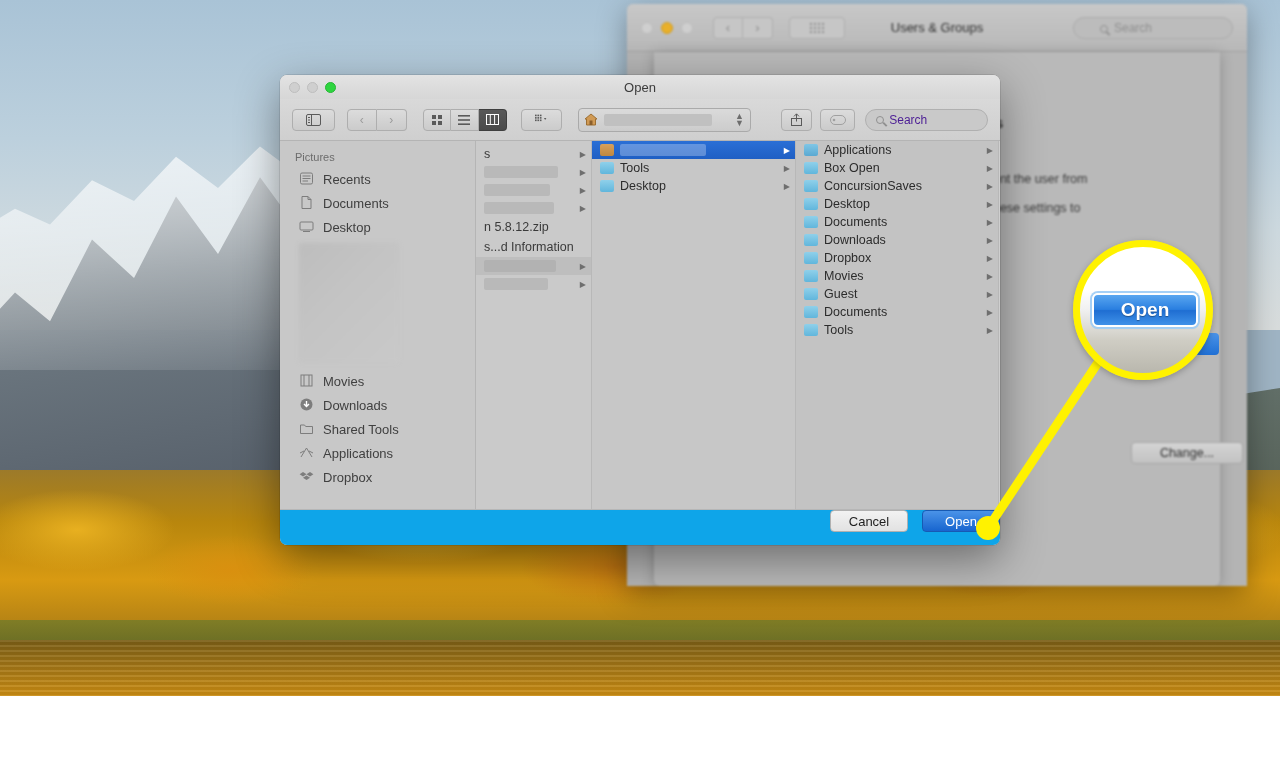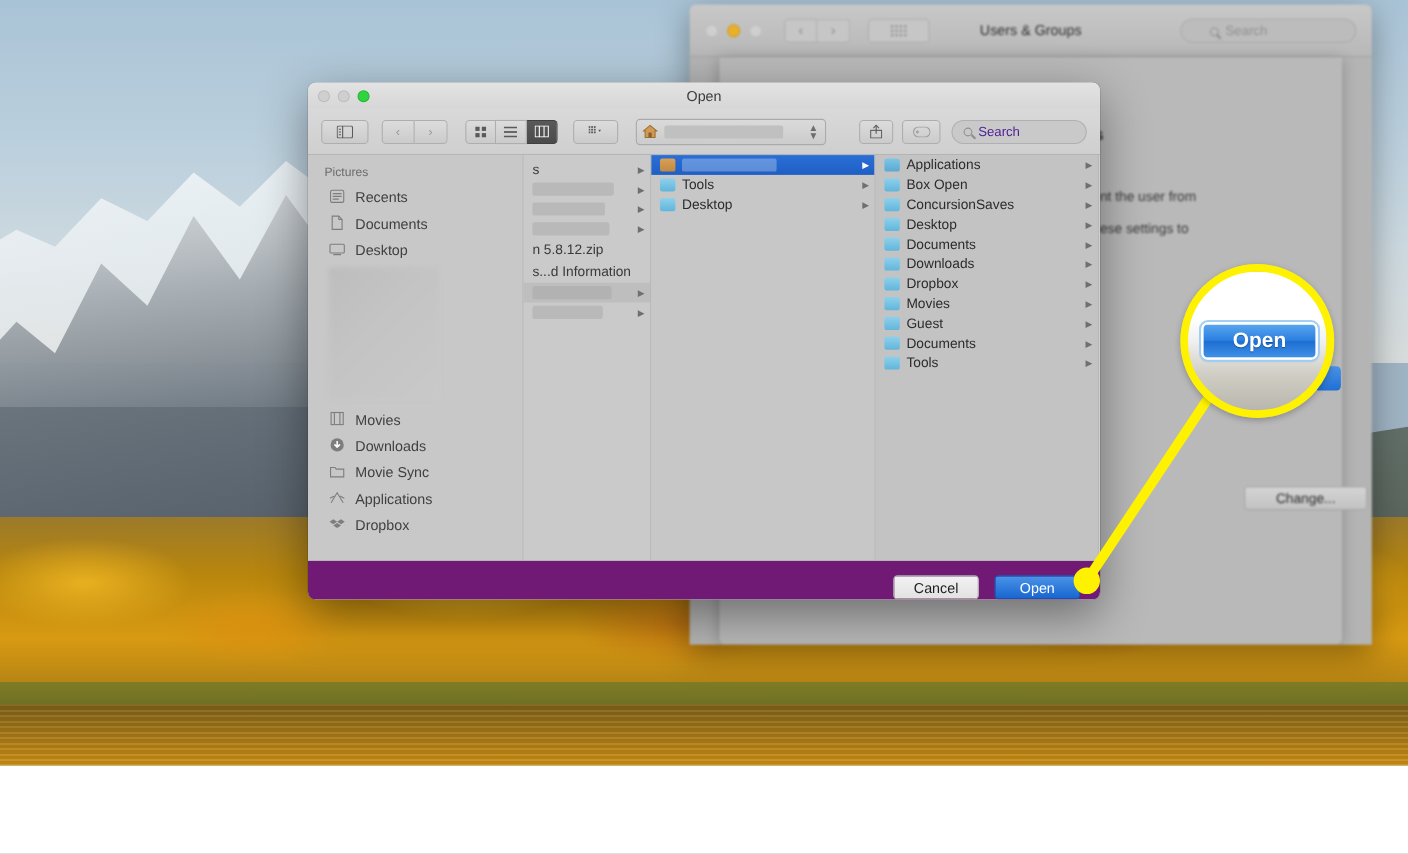--- a/index.html
+++ b/index.html
@@ -243,23 +243,22 @@
     background: linear-gradient(180deg,#8fd0ea,#61b6dc);
   }
   .fi.app { background: linear-gradient(180deg,#7fc6e6,#5aa9d2); }
   .fi.home { background: linear-gradient(180deg,#d8a05a,#c08840); }
   .redact-row { height: 12px; background: #b9b9b9; border-radius: 2px; }
   .partial { color: #3a3a3a; font-size: 12.5px; }
   #c1-pad { height: 4px; }
 
   
   #open-bottom {
-    height: 36px; background: #701a75; border-top: 1px solid #b6b6b6;
-    display: flex; align-items: flex-end; justify-content: flex-end; gap: 14px;
-    padding-right: 18px;
+    height: 36px; background: #0ea5e9; border-top: 1px solid #b6b6b6;
+    display: flex; align-items: flex-start; justify-content: flex-end; gap: 14px;
   }
   .dlg-btn {
     height: 22px; min-width: 78px; border-radius: 4px; font-size: 13px;
     display: flex; align-items: center; justify-content: center;
   }
   #btn-cancel {
     background: linear-gradient(180deg,#f2f2f2,#e2e2e2);
     border: 1px solid #b0b0b0; color: #1e1e1e;
   }
   #btn-open {
@@ -499,21 +498,21 @@
           </span>
           <span>Downloads</span>
         </div>
 
         <div class="sb-item">
           <span class="sb-icon">
             <svg width="15" height="15" viewBox="0 0 15 15">
                 <path d="M1.5 4 h4 l1.2 1.5 h6.8 v7 h-12 z" fill="none" stroke="#7d7d7d"></path>
               </svg>
           </span>
-          <span>Movie Sync</span>
+          <span>Shared Tools</span>
         </div>
 
         <div class="sb-item">
           <span class="sb-icon">
             <svg width="15" height="15" viewBox="0 0 15 15">
                 <path d="M2 12 L7.5 3 L13 12" fill="none" stroke="#7d7d7d"></path>
                 <line x1="1" y1="8" x2="5" y2="6" stroke="#7d7d7d"></line>
                 <line x1="10" y1="6" x2="14" y2="8" stroke="#7d7d7d"></line>
               </svg>
           </span>

